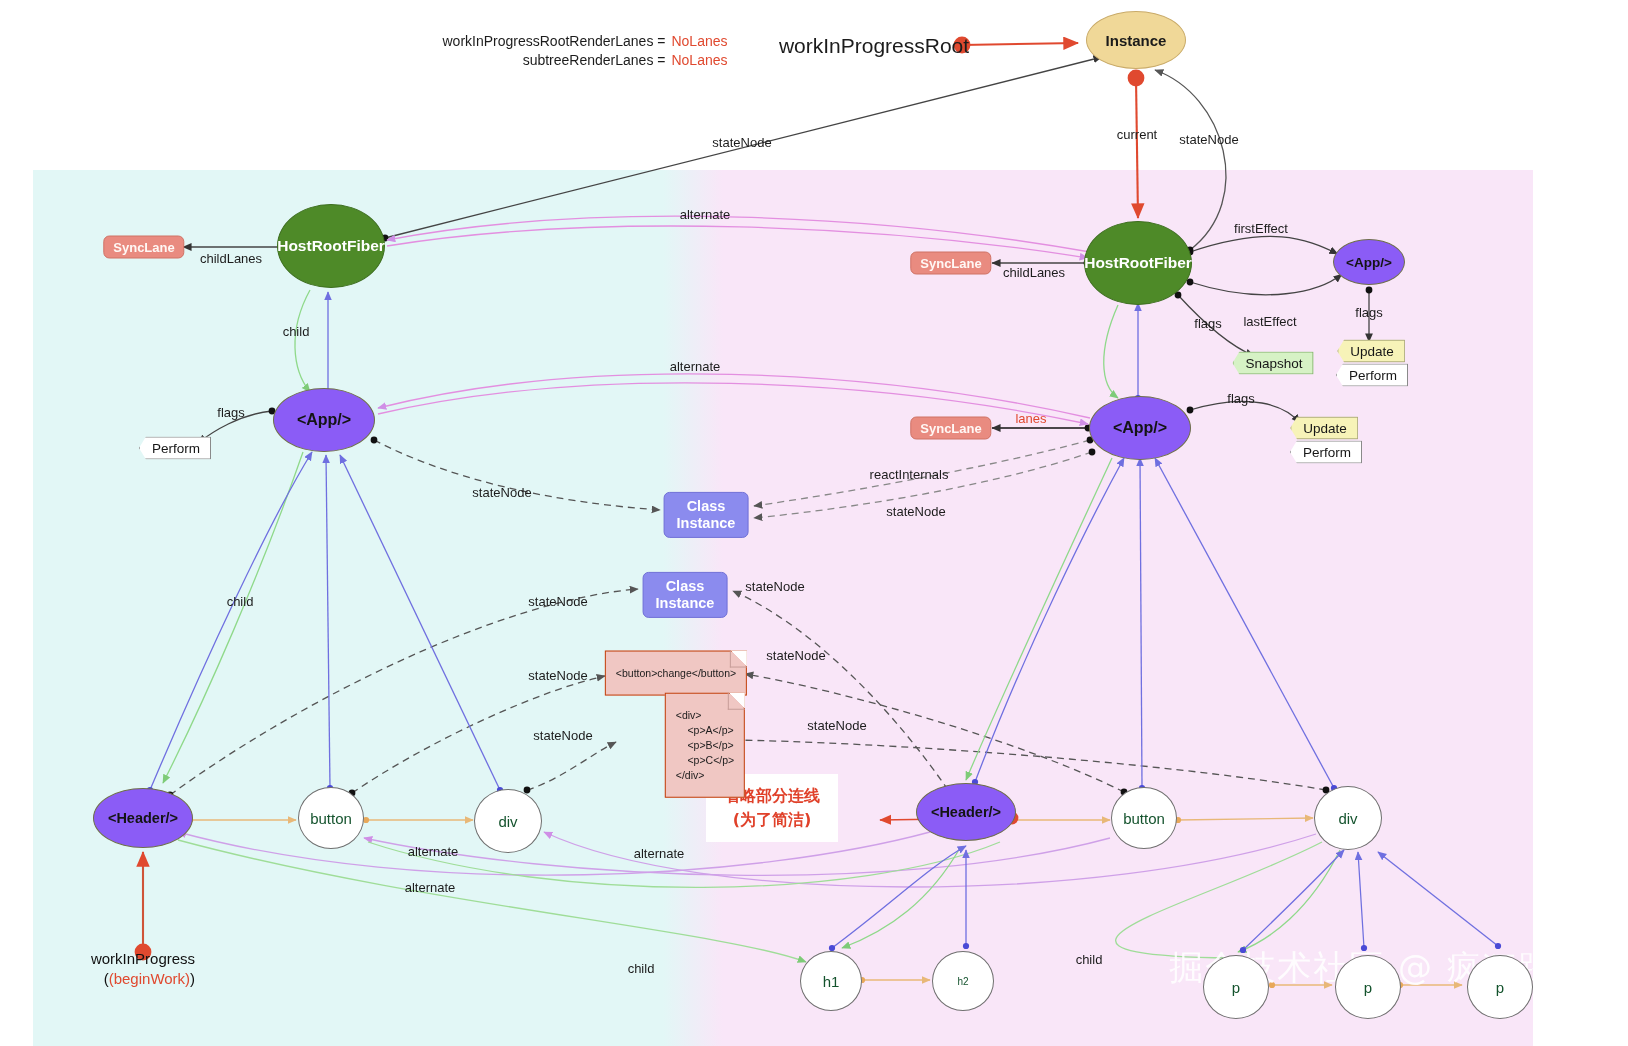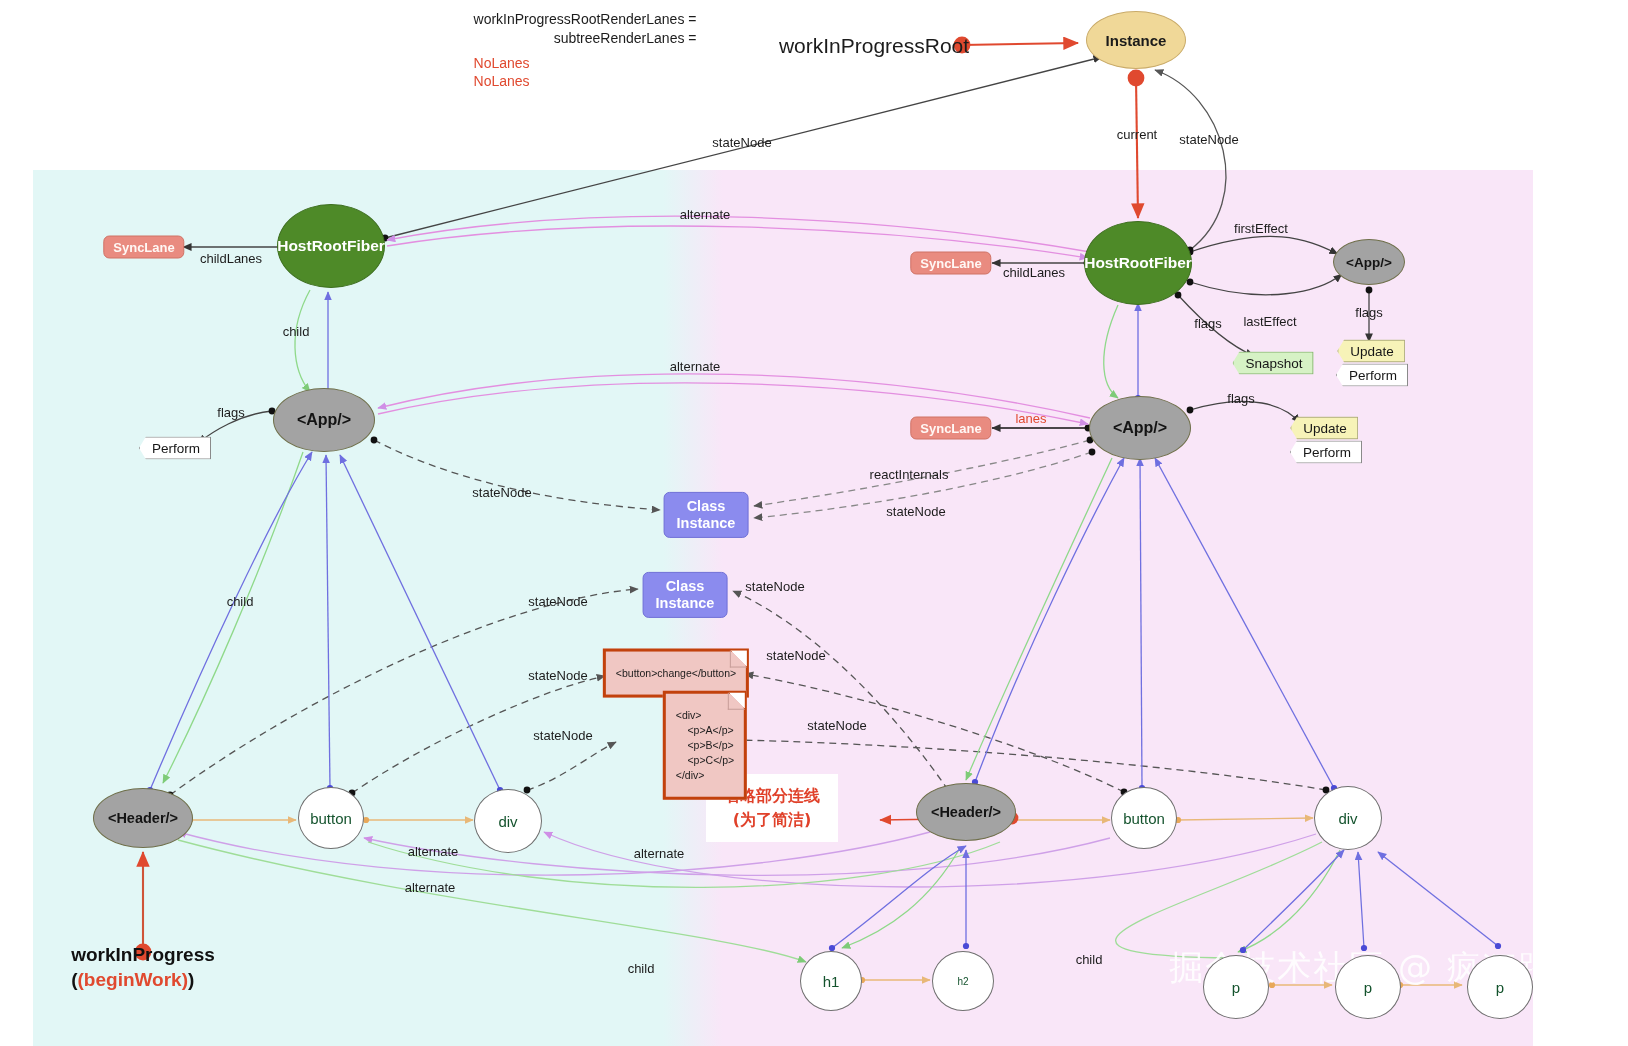--- a/index.html
+++ b/index.html
@@ -5,52 +5,52 @@
   html,body{margin:0;padding:0;background:#ffffff;}
   body{font-family:"Liberation Sans","DejaVu Sans",sans-serif;}
   #stage{position:relative;width:1628px;height:1046px;overflow:hidden;background:#fff;}
   #bgsvg,#edgesvg{position:absolute;left:0;top:0;width:1628px;height:1046px;}
   #edgesvg{pointer-events:none;}
   .node{position:absolute;transform:translate(-50%,-50%);display:flex;align-items:center;
         justify-content:center;text-align:center;box-sizing:border-box;}
   .ell{border-radius:50%;border:1.3px solid #555;}
   .ell-green{background:#4e8a28;border-color:#3d6e1f;color:#fff;font-size:15.5px;font-weight:600;}
   .ell-tan{background:#f0d898;border-color:#c9ab6a;color:#1a1a1a;font-size:15px;font-weight:600;}
-  .ell-yellow{background:#a3a3a3;border-color:#6f6f4a;color:#141414;font-size:16px;font-weight:600;}
+  .ell-yellow{background:#8b5cf6;border-color:#6f6f4a;color:#141414;font-size:16px;font-weight:600;}
   .ell-white{background:#ffffff;border-color:#6f6f6f;color:#14532d;font-size:16px;font-weight:600;}
   .lbl{position:absolute;transform:translate(-50%,-50%);color:#1c1c1c;font-size:13px;white-space:nowrap;}
   .lbl.bigger{font-size:21px;font-weight:400;}
   .tag-lane{position:absolute;transform:translate(-50%,-50%);background:#e98b80;color:#fff8f5;
             border:1px solid #cf7265;border-radius:6px;padding:3px 9px;font-size:13px;font-weight:600;white-space:nowrap;}
   .tag-class{position:absolute;transform:translate(-50%,-50%);background:#8b8bee;color:#fff;
              border:1px solid #6f6fd6;border-radius:6px;padding:5px 12px;font-size:14.5px;
              line-height:1.18;white-space:pre;text-align:center;font-weight:600;}
   .flagtag{position:absolute;transform:translate(-50%,-50%);font-size:13.5px;padding:3px 10px 3px 12px;
            white-space:nowrap;border:1px solid #8a8a5c;
            clip-path:polygon(7px 0,100% 0,100% 100%,7px 100%,0 50%);}
   .flagtag.update{background:#f7f3b8;color:#161616;}
   .flagtag.perform{background:#ffffff;color:#161616;border-color:#8a8a8a;}
   .flagtag.snapshot{background:#d6f2c5;color:#161616;border-color:#7fae68;}
-  .note{position:absolute;transform:translate(-50%,-50%);background:#f0c7c3;border:3px solid #c2410c;
+  .note{position:absolute;transform:translate(-50%,-50%);background:#f0c7c3;border:1px solid #c2410c;
         color:#1c1c1c;font-size:10.5px;line-height:1.42;white-space:pre;padding:14px 10px;
         font-family:"Liberation Sans","DejaVu Sans",sans-serif;}
   .note::after{content:"";position:absolute;right:-1px;top:-1px;width:16px;height:16px;
         background:linear-gradient(225deg,#fff 0,#fff 50%,transparent 50%);border-left:1px solid #c79d98;
         border-bottom:1px solid #c79d98;}
   .cnbox{position:absolute;transform:translate(-50%,-50%);background:#fff;color:#e0412a;
          font-size:16px;line-height:1.5;text-align:center;padding:10px 18px;white-space:pre;
          font-family:"DejaVu Sans","Liberation Sans",sans-serif;font-weight:600;}
   .red{color:#e0492f;}
   .eqbox{position:absolute;transform:translate(-50%,-50%);font-size:14px;line-height:1.35;
          text-align:right;color:#1c1c1c;white-space:pre;}
   .wm{position:absolute;transform:translate(-50%,-50%);color:rgba(255,255,255,.86);
       font-size:34px;letter-spacing:2px;white-space:nowrap;font-weight:400;
       font-family:"DejaVu Sans","Liberation Sans",sans-serif;}
-  .wip{position:absolute;transform:translate(-50%,-50%);text-align:left;font-size:19px;
-       font-weight:700;color:#111;line-height:1.3;white-space:nowrap;}
+  .wip{position:absolute;transform:translate(-50%,-50%);text-align:right;font-size:15px;
+       font-weight:400;color:#111;line-height:1.3;white-space:nowrap;}
 </style>
 </head>
 <body>
 
 <div id="stage">
 
   <svg id="bgsvg">
     <defs>
       <linearGradient id="seam" x1="0" y1="0" x2="1" y2="0">
         <stop offset="0%" stop-color="#e2f7f6"></stop>
@@ -200,21 +200,21 @@
       <path d="M1272,985 L1332,985" stroke="#e8b878" marker-end="url(#aO)" marker-start="url(#dotO)"></path>
       <path d="M1400,985 L1462,985" stroke="#e8b878" marker-end="url(#aO)" marker-start="url(#dotO)"></path>
 
       <path d="M1012,818 L880,820" stroke="#e0492f" stroke-width="1.6" marker-end="url(#aR)" marker-start="url(#dotR)"></path>
 
       <path d="M143,952 L143,852" stroke="#cf5438" stroke-width="2.1" marker-end="url(#aR)" marker-start="url(#dotR)"></path>
     </g>
   </svg>
 
   <div class="eqbox" style="left:585px;top:51px;">
-    <div style="display:flex;gap:6px;justify-content:space-between;flex-direction:column;">
+    <div style="display:flex;gap:6px;justify-content:space-between;">
       <span style="white-space:pre;text-align:right;">workInProgressRootRenderLanes =
 subtreeRenderLanes =</span>
       <span class="red" style="white-space:pre;text-align:left;">NoLanes
 NoLanes</span>
     </div>
   </div>
 
   <div class="lbl bigger" style="left:874px;top:46px;">workInProgressRoot</div>
 
   <div class="cnbox" style="left:772px;top:808px;">省略部分连线

